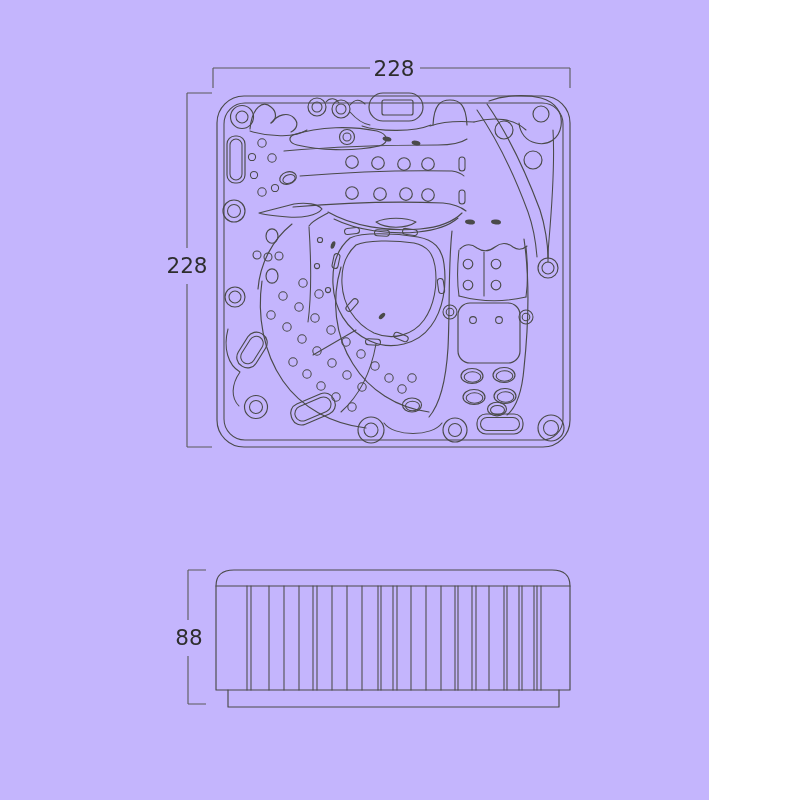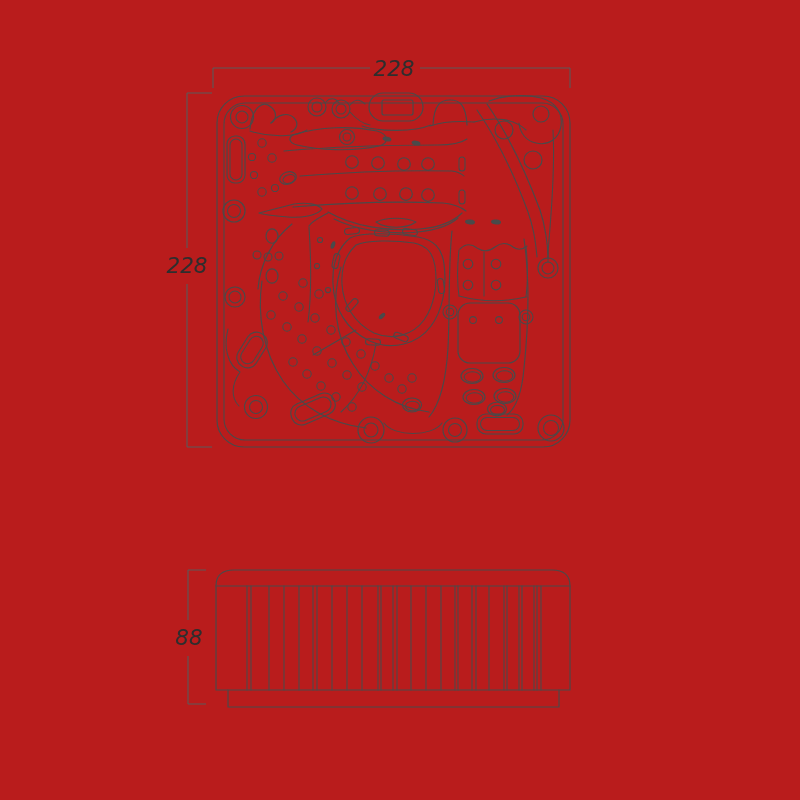--- a/index.html
+++ b/index.html
@@ -1,16 +1,16 @@
 <!DOCTYPE html>
 <html><head>
 <meta charset="utf-8">
 <style>
   html,body{margin:0;padding:0;background:#ffffff;}
-  .canvas{position:relative;width:800px;height:800px;background:#b91c1c;overflow:hidden;font-style:italic;}
+  .canvas{position:relative;width:709px;height:800px;background:#c4b5fd;overflow:hidden;}
   svg{display:block;}
   .ln{fill:none;stroke:#4a4a4a;stroke-width:1.15;stroke-linecap:round;stroke-linejoin:round;}
   .ln2{fill:none;stroke:#4a4a4a;stroke-width:1.05;stroke-linecap:round;stroke-linejoin:round;}
   .fl{fill:#4a4a4a;stroke:none;}
   .dim{fill:none;stroke:#5a5a5a;stroke-width:1.1;stroke-linecap:butt;}
   .dim-text{font-family:"DejaVu Sans","Liberation Sans",sans-serif;font-size:21.5px;fill:#2e2e2e;}
 </style>
 </head>
 <body>
 

